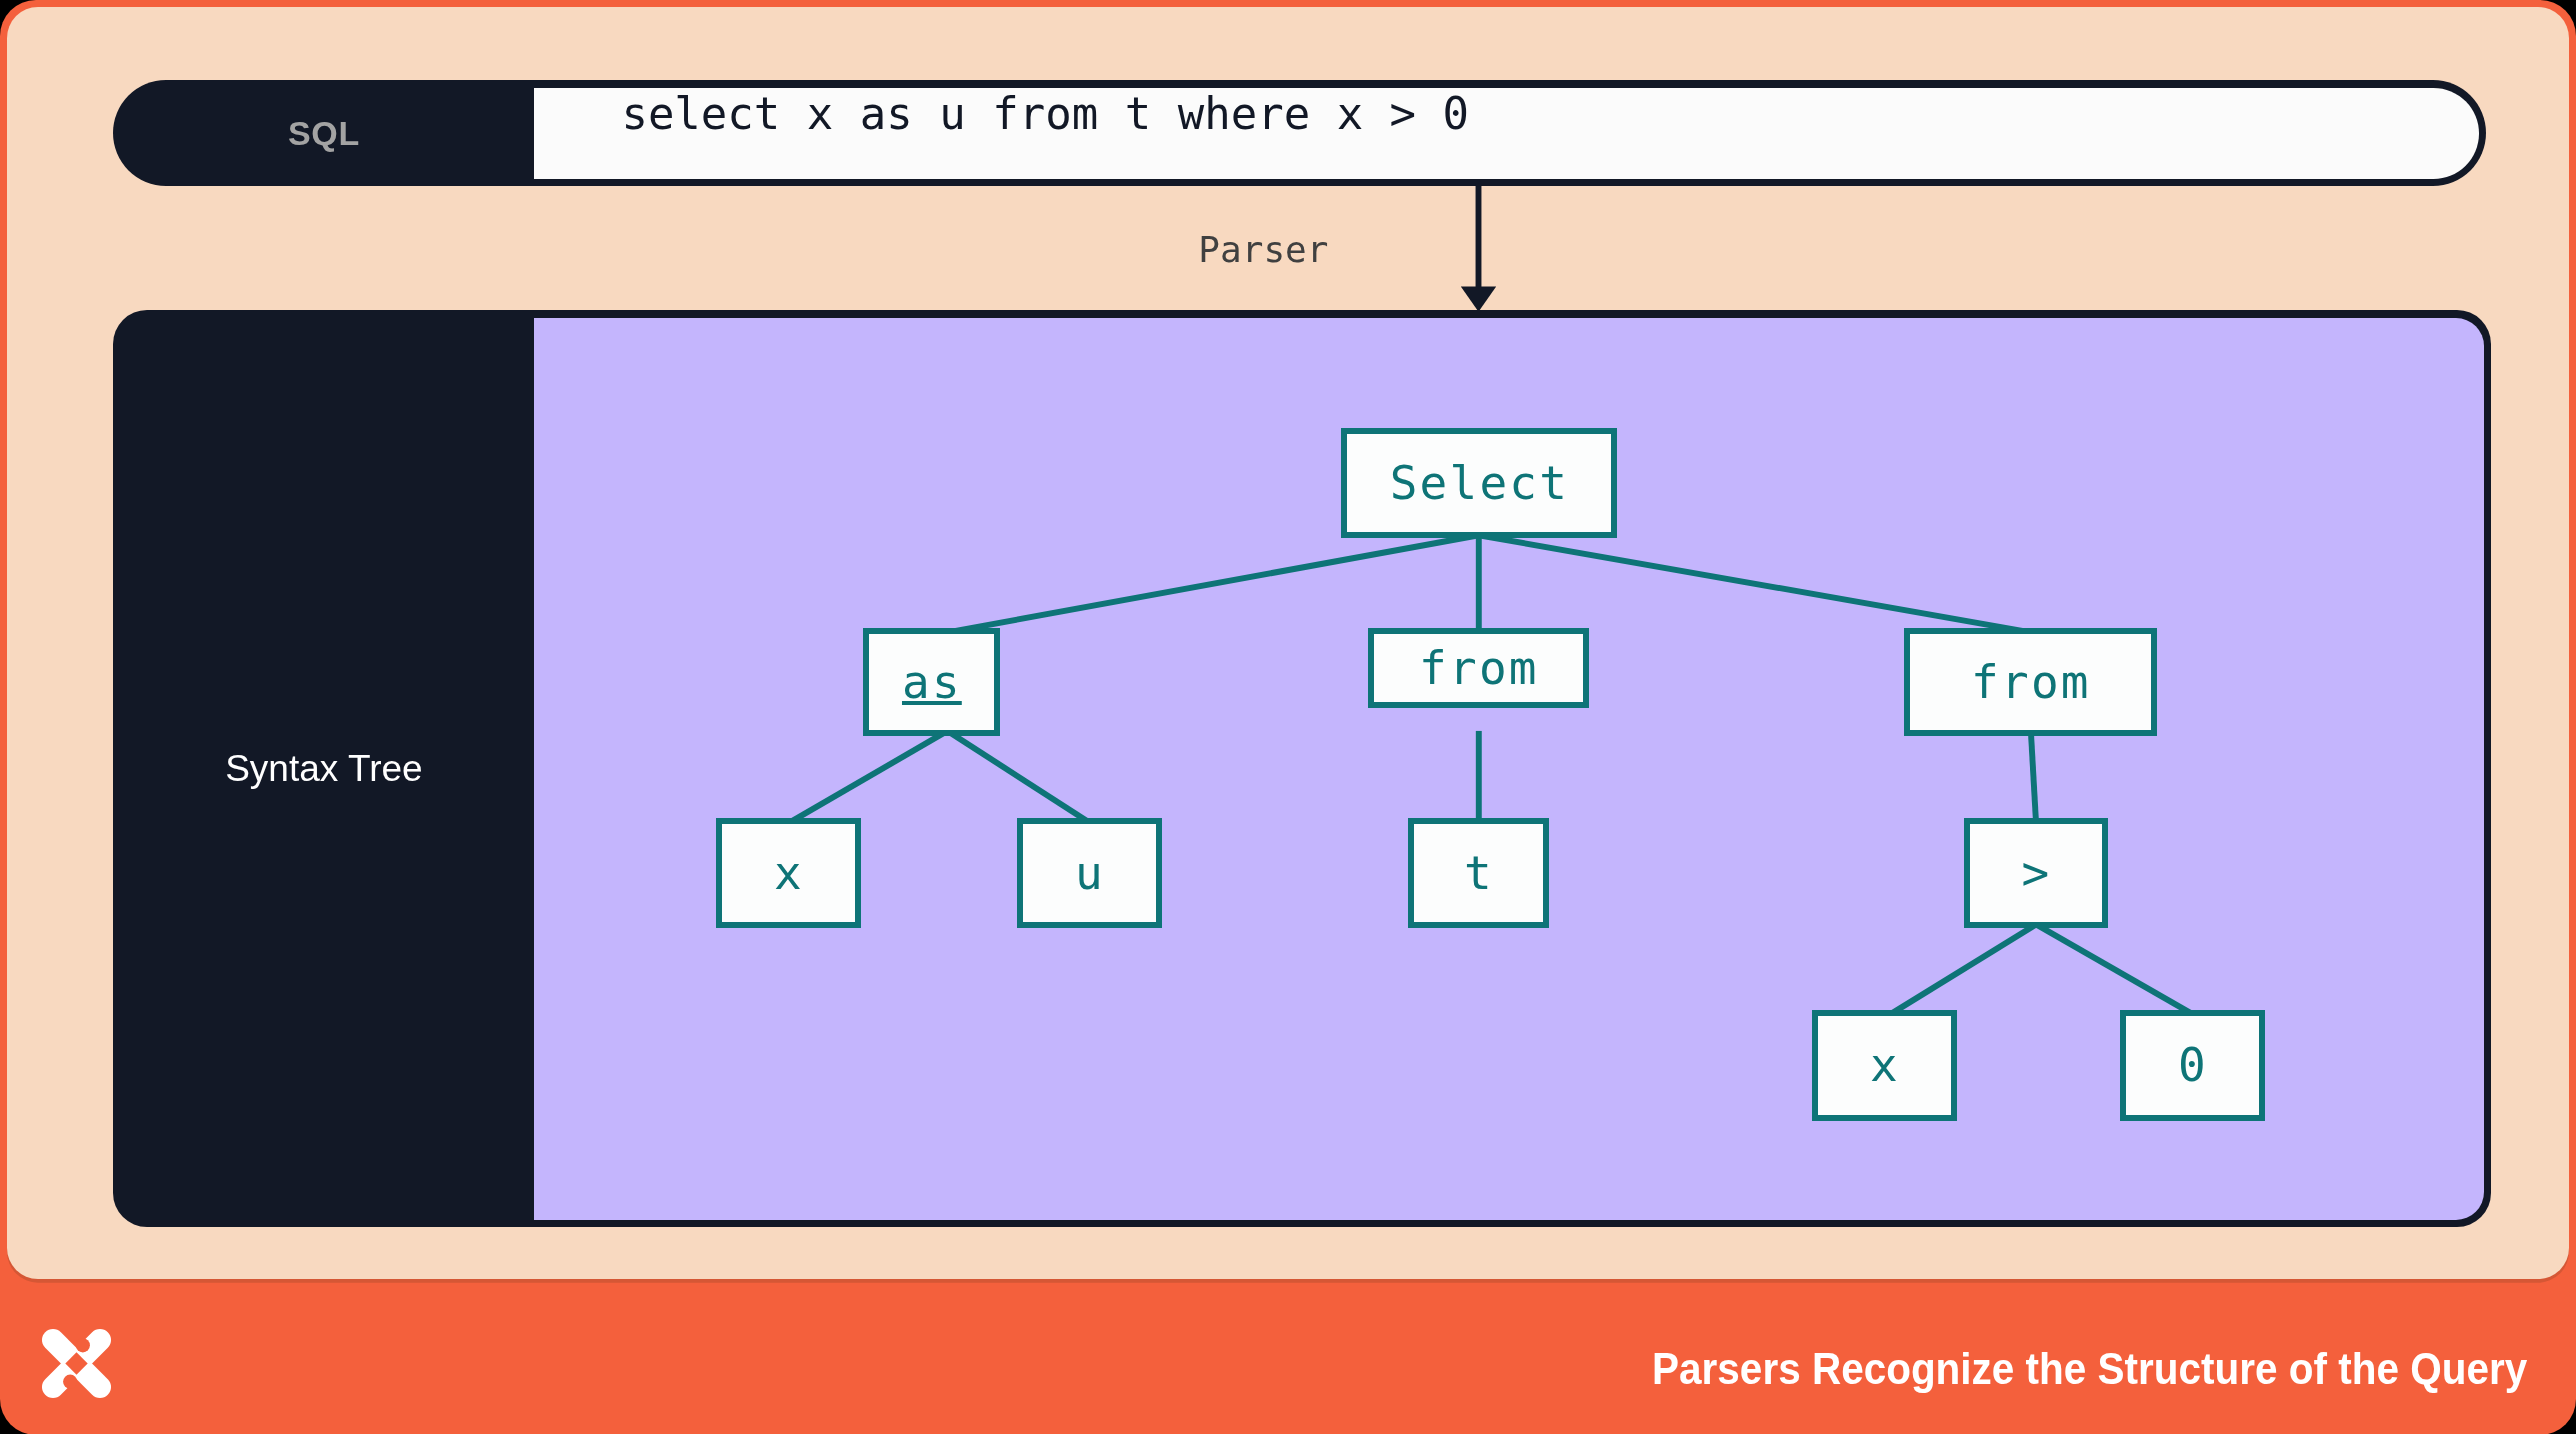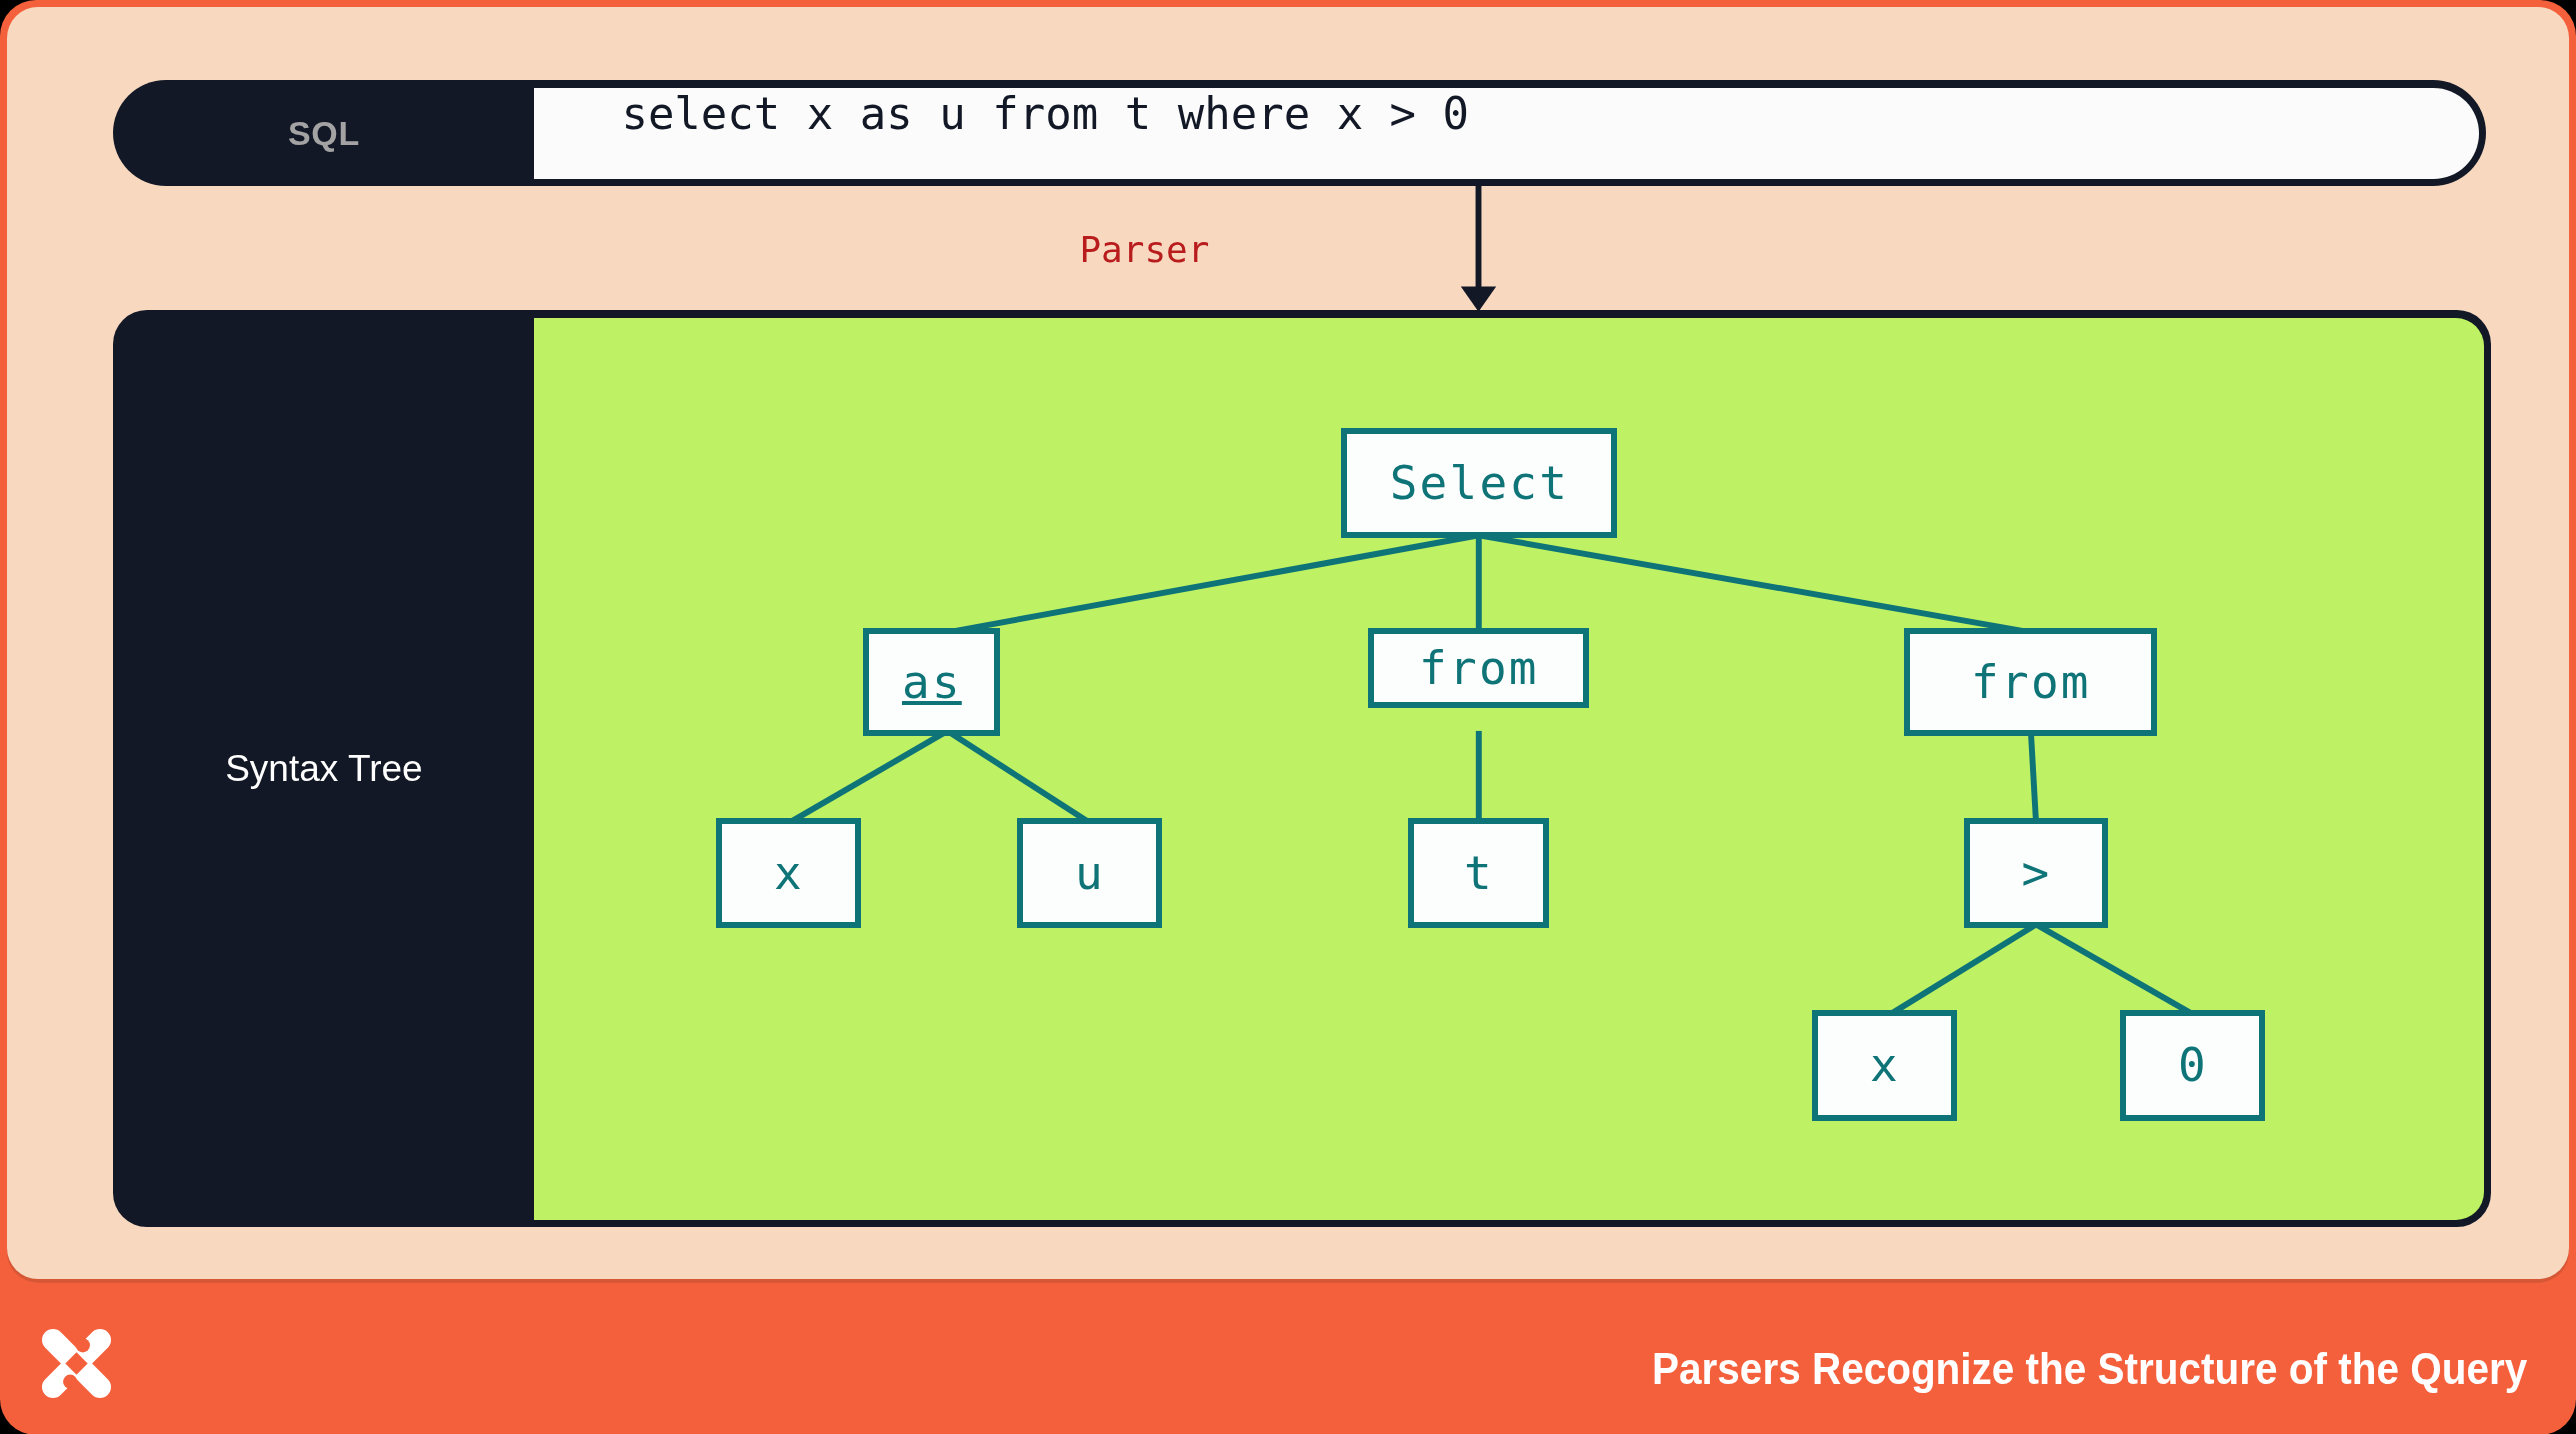--- a/index.html
+++ b/index.html
@@ -80,24 +80,24 @@
   }
 
   
   .parser-label {
     position: absolute;
     left: 1072px;
     top: 222px;
     width: 368px;
     height: 42px;
     line-height: 42px;
-    text-align: left;
+    text-align: center;
     font-family: "DejaVu Sans Mono", monospace;
     font-size: 36px;
-    color: #b91c1c;
+    color: #404040;
   }
   .parser-arrow {
     position: absolute;
     left: 1442px;
     top: 176px;
     width: 59px;
     height: 129px;
   }
 
   
@@ -122,21 +122,21 @@
     color: #FFFFFF;
     font-size: 37px;
     font-weight: normal;
   }
   .tree-white {
     position: absolute;
     left: 421px;
     top: 7.4px;
     right: 7.4px;
     bottom: 7.4px;
-    background: #bef264;
+    background: #c4b5fd;
     border-radius: 0 28px 28px 0;
     overflow: hidden;
   }
   .edges {
     position: absolute;
     inset: 0;
     width: 100%;
     height: 100%;
   }
   .node {

